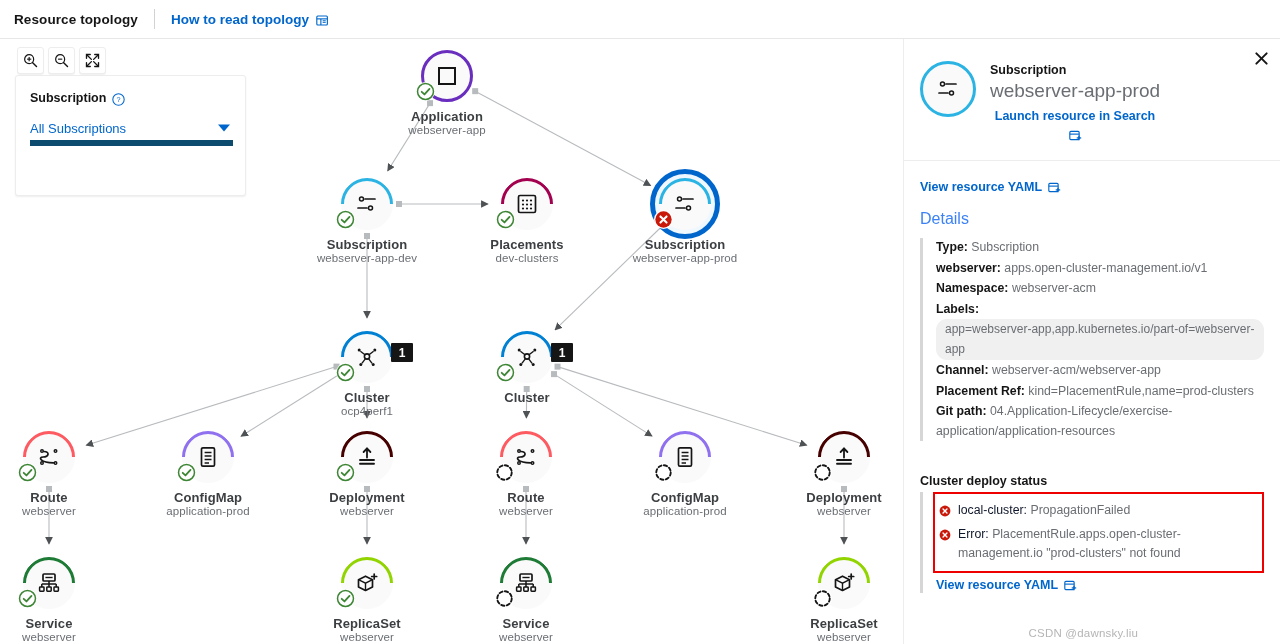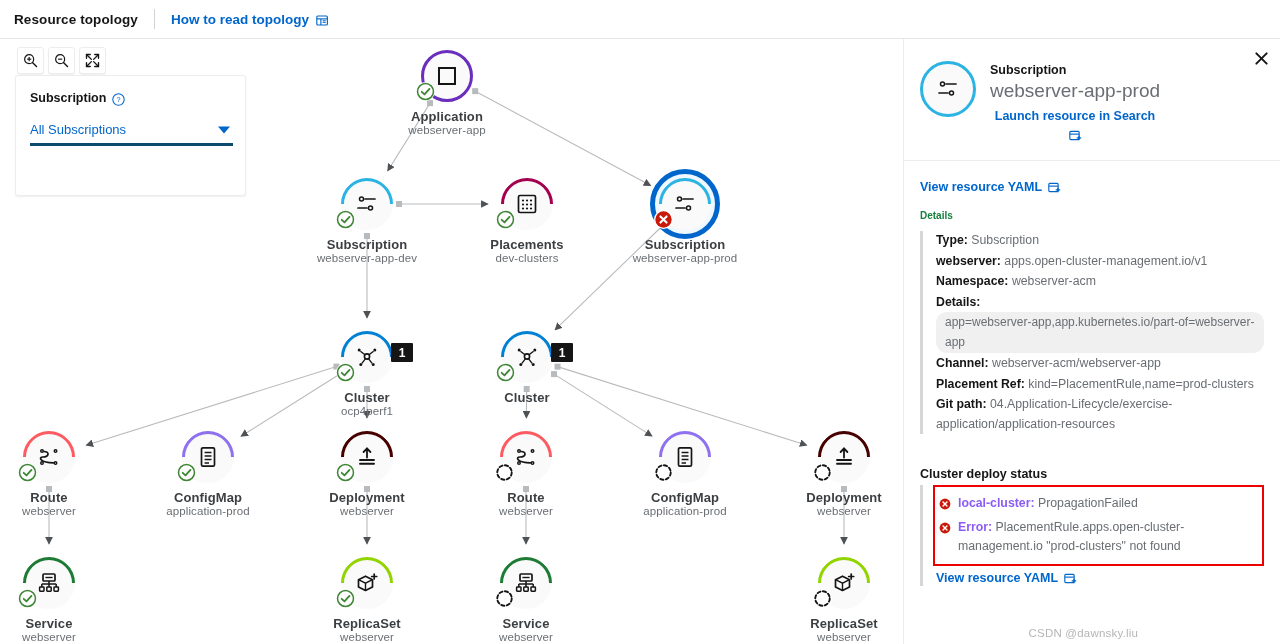--- a/index.html
+++ b/index.html
@@ -50,21 +50,21 @@
   .filter-card {
     position: absolute; left: 15px; top: 36px; width: 231px; height: 121px;
     background: #fff; border: 1px solid #ededed; border-radius: 3px;
     box-shadow: 0 1px 2px rgba(0,0,0,.07); z-index: 15; padding: 15px 14px 0 14px;
   }
   .filter-label-row { display: flex; align-items: center; gap: 6px; margin-bottom: 11px; }
   .filter-label { font-size: 12.5px; font-weight: bold; color: #151515; }
   .help-icon { width: 13px; height: 13px; cursor: pointer; }
   .filter-select {
     position: relative; width: 203px; height: 30px;
-    border-bottom: 3px solid #0c4a6e; background: #fff;
+    border-bottom: 6px solid #0c4a6e; background: #fff;
     display: flex; align-items: center; cursor: pointer;
   }
   .filter-select-value { font-size: 13px; color: #0066cc; }
   .filter-caret {
     position: absolute; right: 3px; top: 50%; transform: translateY(-50%);
     width: 0; height: 0; border-left: 6px solid transparent;
     border-right: 6px solid transparent; border-top: 7px solid #0066cc;
   }
 
   
@@ -131,21 +131,21 @@
   .panel-launch {
     font-size: 12.5px; font-weight: bold; color: #0066cc; cursor: pointer;
     display: flex; align-items: center; gap: 6px; flex-direction: column;
   }
   .panel-body { padding: 16px 16px 0 16px; }
   .panel-yaml-link {
     font-size: 12.5px; font-weight: bold; color: #0066cc; cursor: pointer;
     display: inline-flex; align-items: center; gap: 6px; margin-bottom: 16px;
   }
   .panel-section-title {
-    font-size: 10px; font-weight: bold; color: #15803d; margin-bottom: 10px;
+    font-size: 16px; font-weight: normal; color: #3b82f6; margin-bottom: 10px;
   }
   .detail-list {
     border-left: 3px solid #d6d6d6; padding-left: 13px;
   }
   .detail-row {
     font-size: 12.3px; color: #6a6e73; line-height: 19.5px; margin-bottom: 1px;
     word-break: break-word;
   }
   .detail-key { font-weight: bold; color: #151515; }
   .label-chip {
@@ -155,21 +155,21 @@
   .deploy-title {
     font-size: 12.5px; font-weight: bold; color: #151515;
     margin: 33px 0 4px 0;
   }
   .deploy-wrap { position: relative; border-left: 3px solid #d6d6d6; padding-left: 13px; }
   .error-box {
     border: 2px solid #ee0000; padding: 7px 8px 6px 4px; margin-left: -3px;
   }
   .err-row { display: flex; gap: 7px; align-items: flex-start; font-size: 12.3px; line-height: 19px; color: #6a6e73; margin-bottom: 2px; }
   .err-icon { flex: 0 0 auto; margin-top: 3px; }
-  .err-key { font-weight: bold; color: #8b5cf6; }
+  .err-key { font-weight: normal; color: #0f172a; }
   .deploy-yaml {
     font-size: 12.5px; font-weight: bold; color: #0066cc; cursor: pointer;
     display: inline-flex; align-items: center; gap: 6px; margin-top: 5px; padding-left: 0px;
   }
 
   .watermark {
     position: absolute; right: 10px; bottom: 5px;
     font-size: 11.5px; color: #b5b5b5; letter-spacing: .2px;
   }
 </style>
@@ -678,21 +678,21 @@
               <line x1="12.2" y1="8.3" x2="12.2" y2="13.7" stroke="#0066cc" stroke-width="1.6"></line>
             </svg>
         </span>
       </div>
 
       <div class="panel-section-title">Details</div>
       <div class="detail-list" id="detail-list">
           <div class="detail-row"><span class="detail-key">Type:</span> <span>Subscription</span></div>
           <div class="detail-row"><span class="detail-key">webserver:</span> <span>apps.open-cluster-management.io/v1</span></div>
           <div class="detail-row"><span class="detail-key">Namespace:</span> <span>webserver-acm</span></div>
-          <div class="detail-row"><span class="detail-key">Details:</span> <span class="label-chip">app=webserver-app,app.kubernetes.io/part-of=webserver-app</span></div>
+          <div class="detail-row"><span class="detail-key">Labels:</span> <span class="label-chip">app=webserver-app,app.kubernetes.io/part-of=webserver-app</span></div>
           <div class="detail-row"><span class="detail-key">Channel:</span> <span>webserver-acm/webserver-app</span></div>
           <div class="detail-row"><span class="detail-key">Placement Ref:</span> <span>kind=PlacementRule,name=prod-clusters</span></div>
           <div class="detail-row"><span class="detail-key">Git path:</span> <span>04.Application-Lifecycle/exercise-application/application-resources</span></div>
         </div>
 
       <div class="deploy-title">Cluster deploy status</div>
       <div class="deploy-wrap">
         <div class="error-box" id="error-box">
             <div class="err-row">
               <span class="err-icon"><svg viewBox="0 0 16 16" width="12" height="12">

